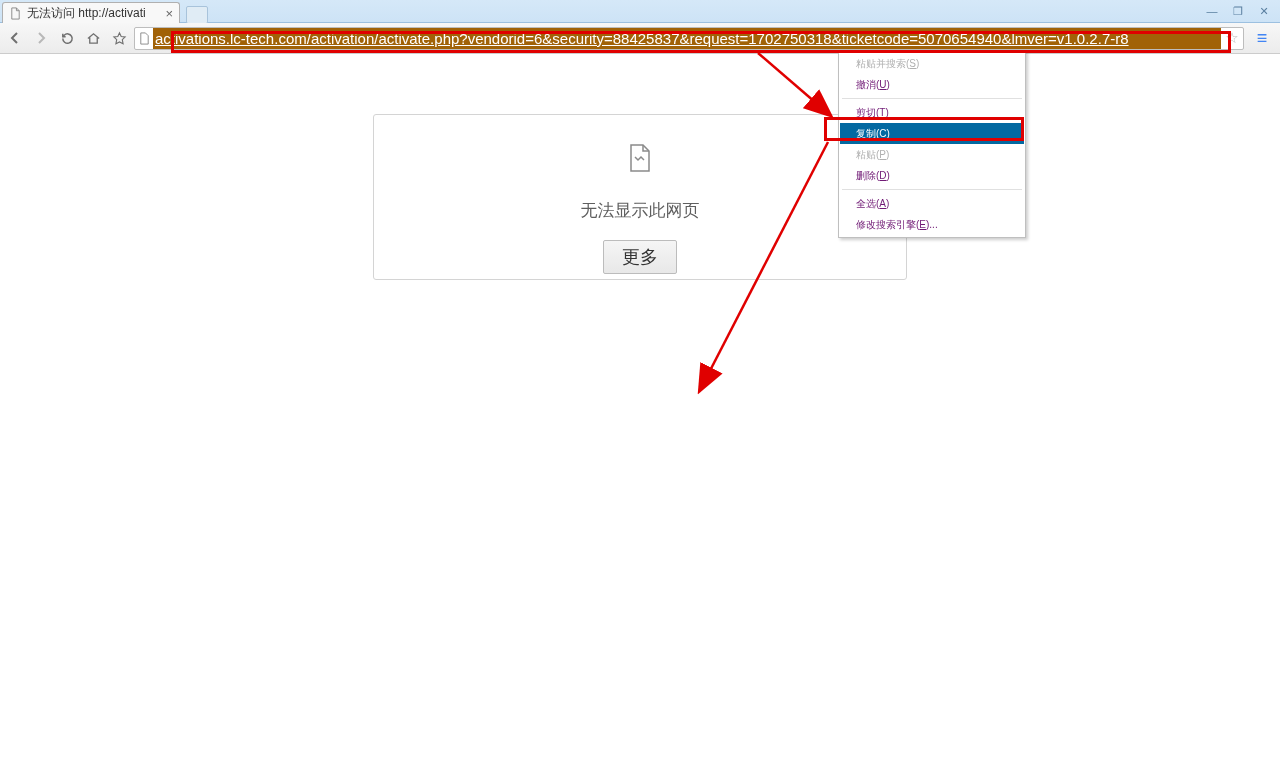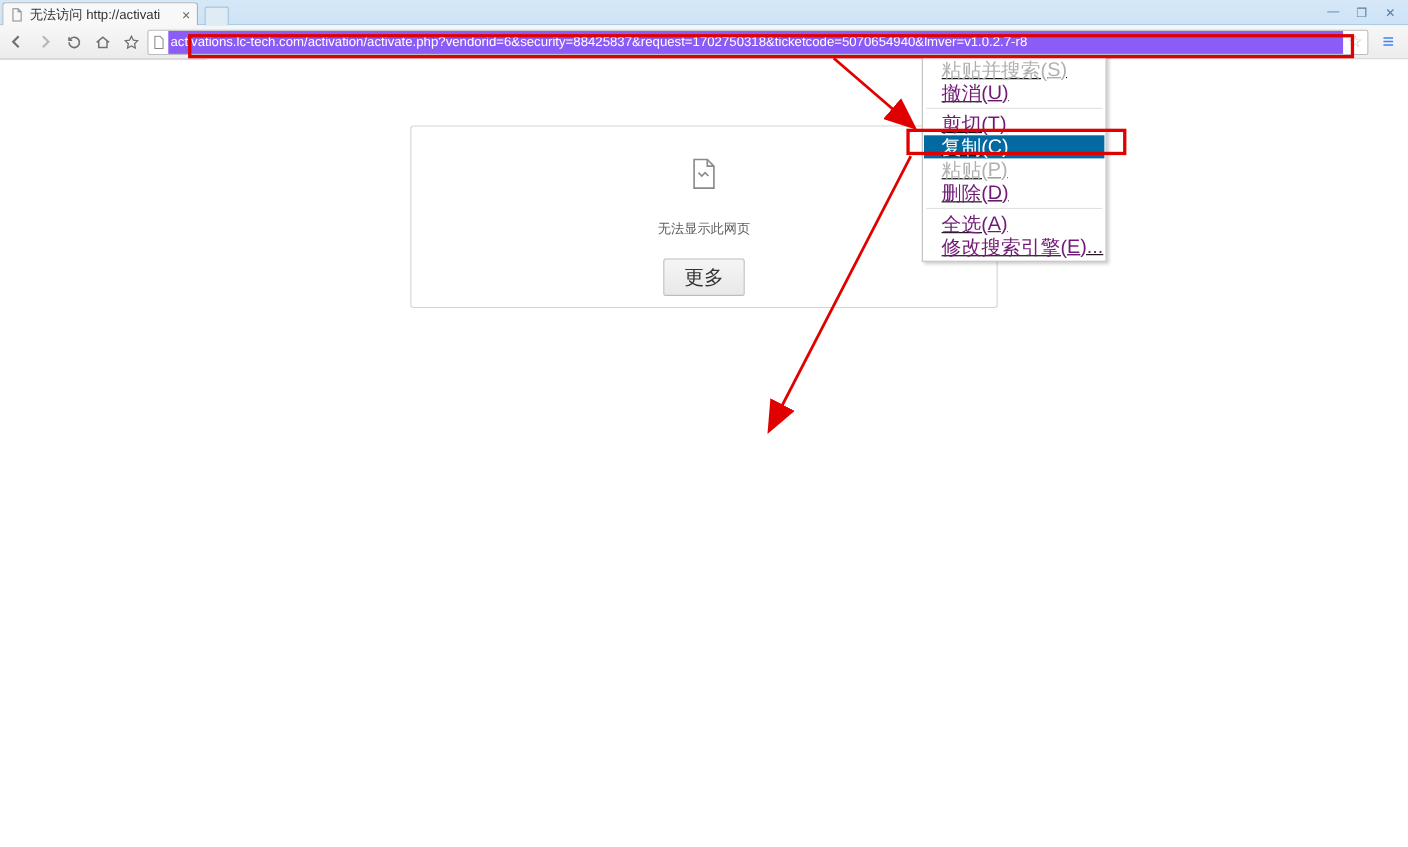--- a/index.html
+++ b/index.html
@@ -14,35 +14,35 @@
 .tab .file-icon { width: 13px; height: 13px; display: inline-block; }
 .tab-title { white-space: nowrap; overflow: hidden; text-overflow: ellipsis; flex: 1; }
 .tab-close { font-size: 13px; color: #666; }
 .newtab { width: 22px; height: 18px; margin-left: 6px; background: #e0ecf5; border: 1px solid #a8c3db; border-radius: 2px; }
 
 
 .toolbar { height: 31px; background: linear-gradient(#f7f7f7,#ececec); border-bottom: 1px solid #cccccc; display: flex; align-items: center; padding: 0 4px; gap: 4px; position: relative; }
 .nav-icon { width: 22px; height: 22px; display: flex; align-items: center; justify-content: center; color: #6d6d6d; font-size: 16px; cursor: default; }
 .addr-wrap { flex: 1; display: flex; align-items: center; background: #fff; border: 1px solid #bdbdbd; height: 23px; border-radius: 2px; overflow: hidden; position: relative; }
 .addr-icon { width: 18px; display: flex; align-items: center; justify-content: center; }
-.addr-input { flex:1; height: 100%; border: none; outline: none; background: #8b5cf6; color: #fff; padding: 0 2px; font-size: 12px; font-family: Arial,sans-serif; }
+.addr-input { flex:1; height: 100%; border: none; outline: none; background: #a16207; color: #fff; padding: 0 2px; font-size: 15px; font-family: Arial,sans-serif; text-decoration: underline; }
 .addr-input::selection { background:#3367d6; color:#fff; }
 .addr-star { width: 22px; display:flex; align-items:center; justify-content:center; color:#bbb; font-size:15px; }
 .menu-icon { width: 28px; height:22px; display:flex; align-items:center; justify-content:center; color:#4285f4; font-size:18px; }
 
 
 .content { position: absolute; top: 54px; left:0; right:0; bottom:0; background:#fff; }
 .error-card { position:absolute; left:373px; top:60px; width:534px; height:166px; border:1px solid #d4d4d4; border-radius:3px; background:#fff; box-shadow:0 0 0 rgba(0,0,0,0); padding-top:28px; text-align:center; }
 .broken-page { display:inline-block; width:26px; height:30px; position:relative; }
 .broken-page svg { width:26px; height:30px; }
-.err-text { color:#5f5f5f; font-size:12px; margin-top:22px; }
+.err-text { color:#5f5f5f; font-size:17px; margin-top:22px; }
 .more-btn { margin-top:18px; display:inline-block; padding:4px 18px; border:1px solid #bcbcbc; border-radius:2px; background:linear-gradient(#f5f5f5,#e8e8e8); font-size:18px; color:#333; }
 
 
-.ctx-menu { position:absolute; left:838px; top:50px; width:168px; background:#fff; border:1px solid #bfbfbf; box-shadow:2px 2px 3px rgba(0,0,0,.2); padding:2px 1px; font-size:18px;text-decoration:underline; }
+.ctx-menu { position:absolute; left:838px; top:50px; width:188px; background:#fff; border:1px solid #bfbfbf; box-shadow:2px 2px 3px rgba(0,0,0,.2); padding:2px 1px; font-size:10px; }
 .ctx-item { height:21px; padding:0 16px; display:flex; align-items:center; color:#701a75; white-space:nowrap; }
 .ctx-item.disabled { color:#b0b0b0; }
 .ctx-item.highlight { background:#0369a1; color:#fff; }
 .ctx-sep { height:1px; background:#e0e0e0; margin:3px 2px; }
 
 
 .anno-box { position:absolute; border:3px solid #e00000; pointer-events:none; }
 #anno-url { left:171px; top:31px; width:1060px; height:22px; }
 #anno-copy { left:824px; top:117px; width:200px; height:24px; }
 #anno-text { left:570px; top:394px; width:188px; height:26px; background:#ffffcc; display:flex; align-items:center; justify-content:center; border:2px solid #d60000; font-size:14px; color:#b30000; font-weight:bold; pointer-events:none; }

